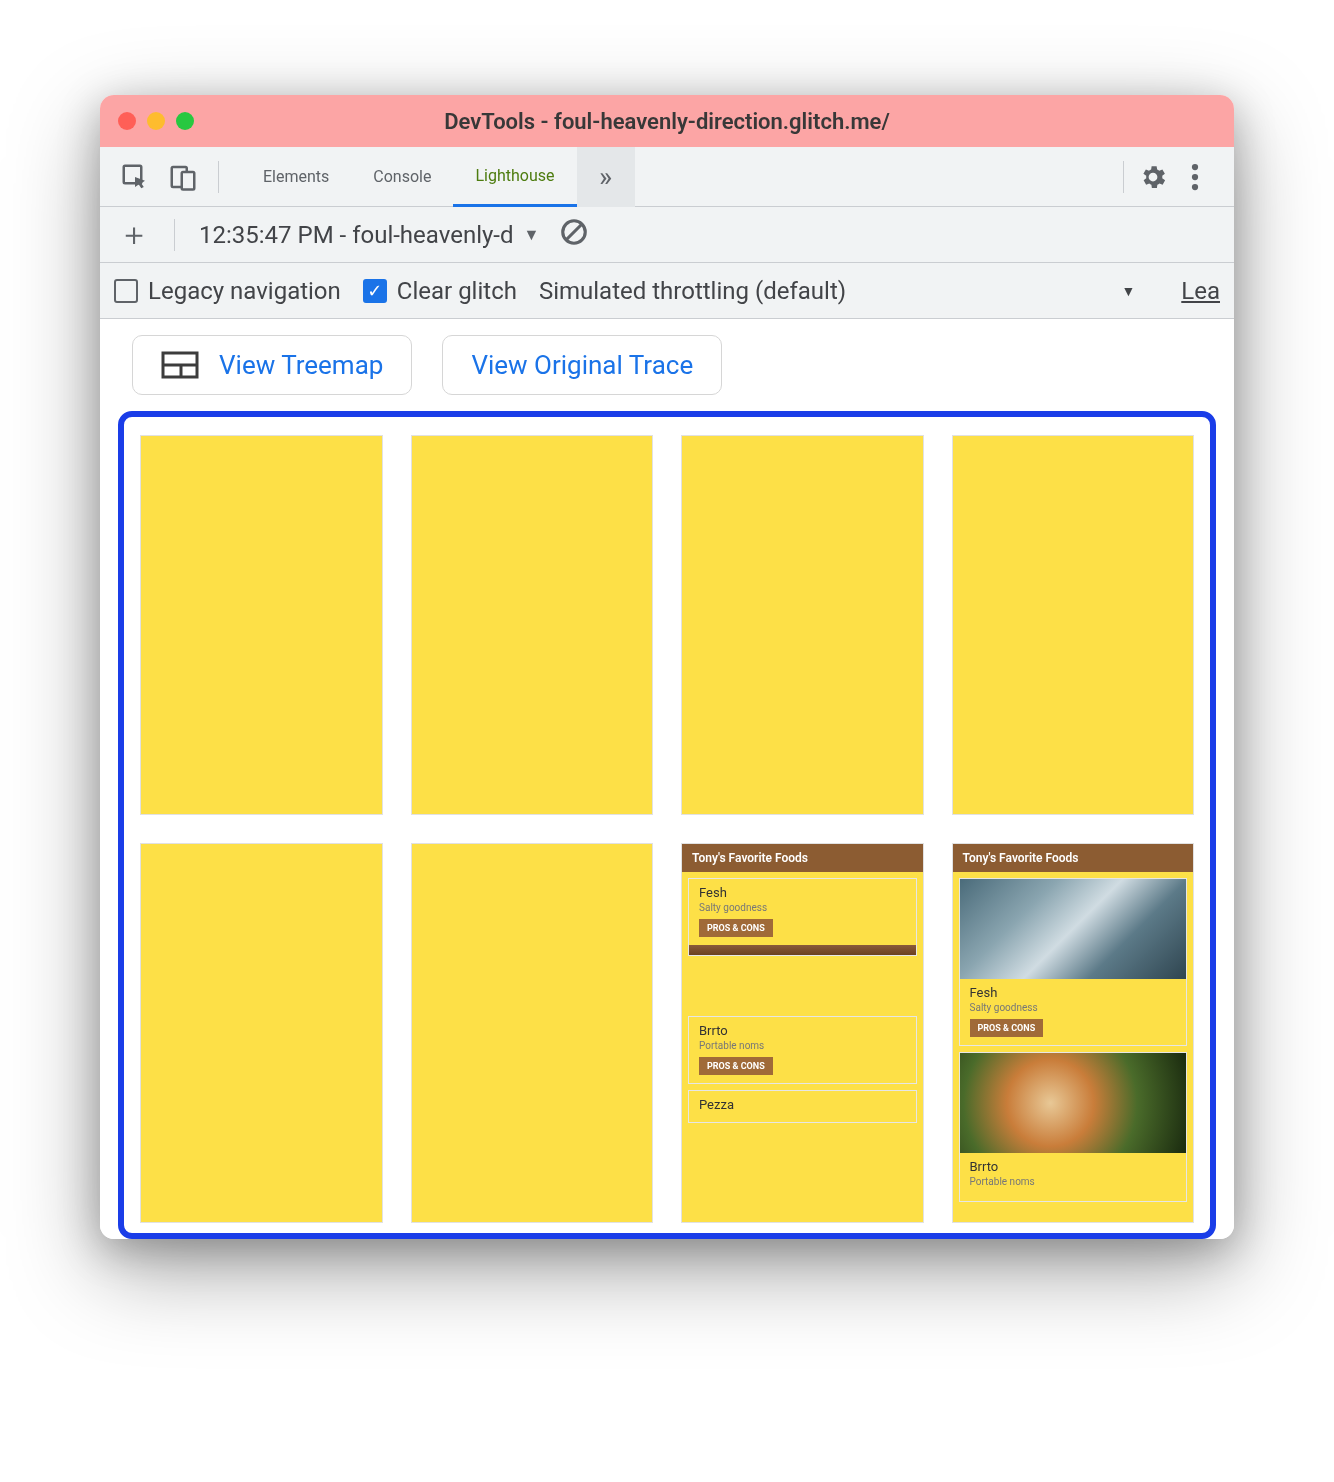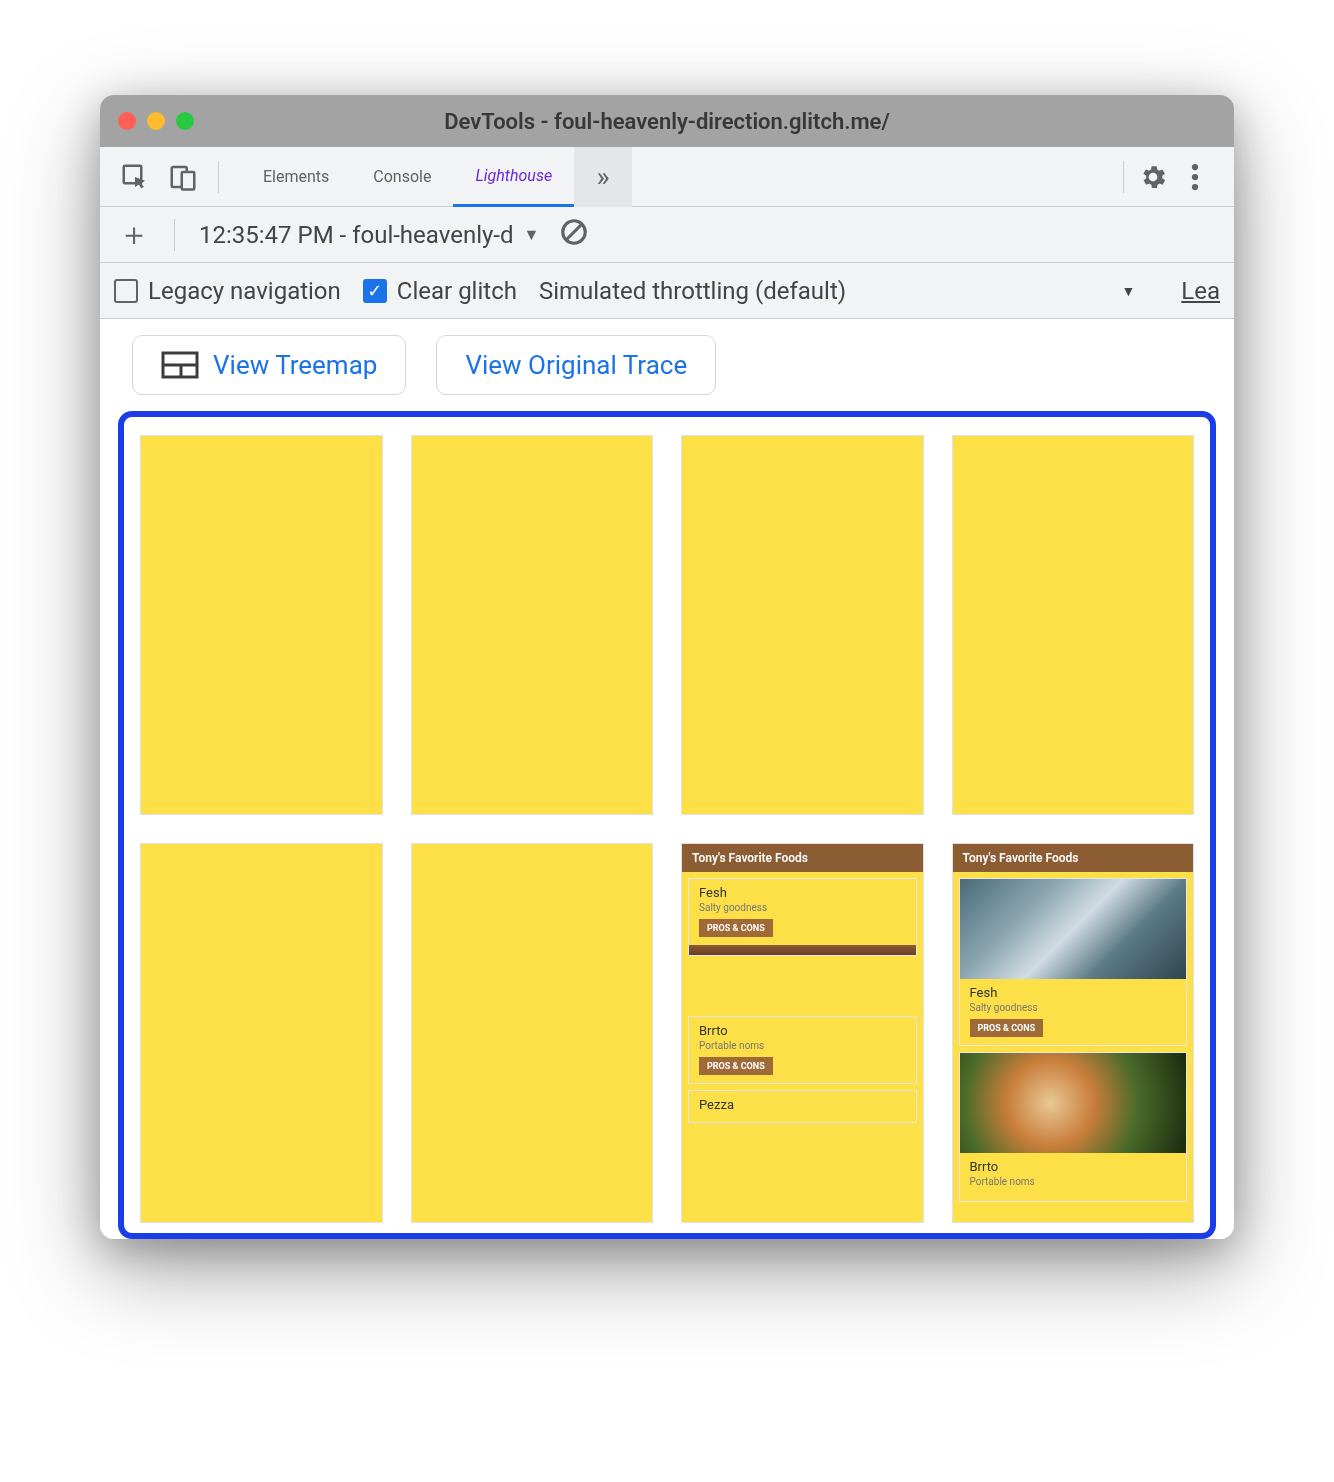--- a/index.html
+++ b/index.html
@@ -1,48 +1,48 @@
 <!DOCTYPE html>
 <html><head>
 <meta charset="utf-8">
 <style>
 * { box-sizing: border-box; margin: 0; padding: 0; font-family: -apple-system, BlinkMacSystemFont, "Segoe UI", Roboto, sans-serif; }
 body { background: #fff; width: 1334px; height: 1482px; padding: 95px 100px; }
 .window { width: 1134px; border-radius: 14px; overflow: hidden; box-shadow: 0 30px 90px rgba(0,0,0,0.35), 0 10px 40px rgba(0,0,0,0.25); background: #fff; }
-.titlebar { background: #a3a3a3; height: 52px; display: flex; align-items: center; padding: 0 16px; position: relative; }
+.titlebar { background: #fca5a5; height: 52px; display: flex; align-items: center; padding: 0 16px; position: relative; }
 .traffic { display: flex; gap: 11px; position: absolute; left: 18px; }
 .dot { width: 18px; height: 18px; border-radius: 50%; }
 .red { background: #ff5f57; } .yellow { background: #febc2e; } .green { background: #28c840; }
 .title { flex: 1; text-align: center; font-size: 22px; font-weight: 600; color: #383838; }
 .tabbar { background: #f1f3f4; height: 60px; display: flex; align-items: center; border-bottom: 1px solid #cacdd1; }
 .tabbar-left { display: flex; align-items: center; gap: 14px; padding: 0 18px; }
 .icon-btn { width: 34px; height: 34px; display: flex; align-items: center; justify-content: center; color: #5f6368; }
 .divider { width: 1px; height: 32px; background: #cacdd1; margin: 0 4px; }
 .tab { padding: 0 22px; height: 60px; display: flex; align-items: center; font-size: 16px; color: #5f6368; cursor: pointer; }
-.tab.active { color: #6d28d9; border-bottom: 3px solid #1a73e8; font-style: italic; }
+.tab.active { color: #4d7c0f; border-bottom: 3px solid #1a73e8; }
 .overflow-tab { background: #e4e7e9; width: 58px; height: 60px; display: flex; align-items: center; justify-content: center; font-size: 28px; color: #5f6368; }
 .tabbar-right { margin-left: auto; display: flex; align-items: center; gap: 8px; padding-right: 22px; }
 .subbar { background: #f1f3f4; height: 56px; display: flex; align-items: center; padding: 0 18px; gap: 20px; border-bottom: 1px solid #cacdd1; font-size: 24px; color: #424448; }
 .plus-btn { font-size: 32px; color: #5f6368; font-weight: 300; }
 .report-select { display: flex; align-items: center; gap: 10px; }
 .report-select .tri { font-size: 16px; color: #5f6368; }
 .cancel-icon svg { width: 30px; height: 30px; }
 .optionsbar { background: #f1f3f4; height: 56px; display: flex; align-items: center; padding: 0 14px; gap: 22px; border-bottom: 1px solid #cacdd1; font-size: 24px; color: #424448; }
 .chk { display: flex; align-items: center; gap: 10px; }
 .chk-box { width: 24px; height: 24px; border: 2px solid #5f6368; border-radius: 3px; display: flex; align-items: center; justify-content: center; }
 .chk-box.checked { background: #1a73e8; border-color: #1a73e8; color: #fff; font-size: 18px; }
 .opt-link { text-decoration: underline; margin-left: auto; }
 .opt-tri { font-size: 14px; margin-right: 8px; }
 .urlbar { background: #fff; height: 70px; display: flex; align-items: center; padding: 0 20px; gap: 18px; border-bottom: 1px solid #ebebeb; }
 .lighthouse-icon { width: 36px; height: 40px; }
 .url { font-size: 25px; color: #262626; flex: 1; }
 .vdots { font-size: 28px; color: #616161; }
 .content { background: #fff; padding: 16px 18px 0; }
 .btn-row { display: flex; gap: 30px; margin-bottom: 16px; padding-left: 14px; }
-.pill-btn { border: 1px solid #d6d6d6; border-radius: 10px; padding: 14px 28px; display: flex; align-items: center; gap: 14px; font-size: 26px; color: #1a73e8; cursor: pointer; }
+.pill-btn { border: 1px solid #d6d6d6; border-radius: 10px; padding: 14px 28px; display: flex; align-items: center; gap: 20px; font-size: 26px; color: #1a73e8; cursor: pointer; }
 .treemap-ico { width: 38px; height: 28px; }
 .filmstrip { border: 6px solid #1a3de8; border-radius: 14px; padding: 18px 16px 10px; display: grid; grid-template-columns: repeat(4, 1fr); gap: 28px; }
 .frame { border: 1px solid #e1e1e1; background: #fde047; height: 380px; overflow: hidden; }
 .preview { padding: 0; font-size: 11px; }
 .phead { background: #8c5c32; color: #fff; padding: 7px 10px; font-size: 12px; font-weight: 600; }
 .pcard { border: 1px solid #e6e6e6; margin: 6px; }
 .ptext { padding: 6px 10px 8px; }
 .ptitle { font-size: 13px; color: #333; margin-bottom: 2px; }
 .psub { font-size: 10px; color: #777; margin-bottom: 6px; }
 .pbtn { background: #a06a38; color: #fff; padding: 4px 8px; font-size: 9px; font-weight: 700; display: inline-block; }

